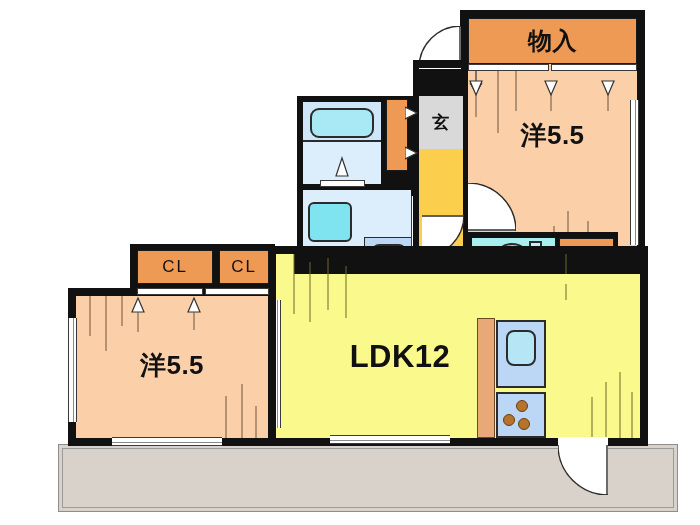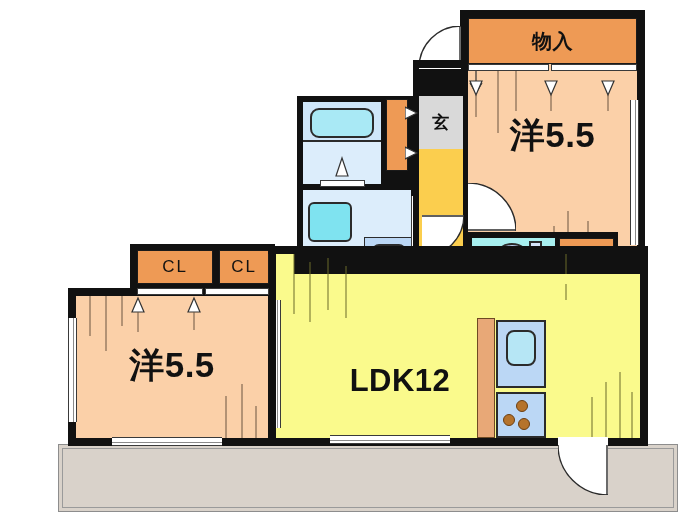--- a/index.html
+++ b/index.html
@@ -38,24 +38,24 @@
   
   .label {
     display: flex;
     align-items: center;
     justify-content: center;
     color: #111111;
     font-weight: bold;
     letter-spacing: 0.5px;
     user-select: none;
   }
-  .label-room   { font-size: 35px; }
+  .label-room   { font-size: 26px; }
   .label-ldk    { font-size: 31px; }
   .label-cl     { font-size: 17px; font-weight: normal; letter-spacing: 2px; }
-  .label-store  { font-size: 20px; }
+  .label-store  { font-size: 24px; }
   .label-genkan { font-size: 17px; }
   .label-balcony{ font-size: 16px; font-weight: normal; letter-spacing: 3px; }
 
   
   .win-h {
     background: #ffffff;
     border-top: 1.5px solid #3a3a3a;
     border-bottom: 1.5px solid #3a3a3a;
   }
   .win-h:after {
@@ -256,21 +256,21 @@
       <line x1="0" y1="1" x2="42" y2="1" stroke="#2b2b2b" stroke-width="1.4"></line>
     </svg>
   </div>
   <div class="abs opening" style="left:419px; top:266px; width:50px; height:7px; border:1px solid #3a3a3a;"></div>
 
   <div class="abs wall" style="left:268px; top:246px; width:380px; height:200px;"></div>
   <div class="abs fill-ldk" style="left:276px; top:274px; width:364px; height:164px;"></div>
 
   <div class="abs fill-ldk" style="left:276px; top:252px; width:18px; height:30px;"></div>
 
-  <div class="abs label label-ldk" style="left:300px; top:358px; width:200px; height:46px;">LDK12</div>
+  <div class="abs label label-ldk" style="left:300px; top:334px; width:200px; height:46px;">LDK12</div>
 
   <div class="abs hatch" style="left:276px; top:252px; width:364px; height:186px;">
     <svg width="364" height="186">
       <line x1="18" y1="0" x2="18" y2="62" stroke="#6b6b2a" stroke-width="1"></line>
       <line x1="34" y1="10" x2="34" y2="70" stroke="#6b6b2a" stroke-width="1"></line>
       <line x1="52" y1="6" x2="52" y2="58" stroke="#6b6b2a" stroke-width="1"></line>
       <line x1="70" y1="14" x2="70" y2="66" stroke="#6b6b2a" stroke-width="1"></line>
       <line x1="290" y1="0" x2="290" y2="48" stroke="#6b6b2a" stroke-width="1"></line>
       <line x1="330" y1="130" x2="330" y2="186" stroke="#6b6b2a" stroke-width="1"></line>
       <line x1="344" y1="120" x2="344" y2="186" stroke="#6b6b2a" stroke-width="1"></line>

